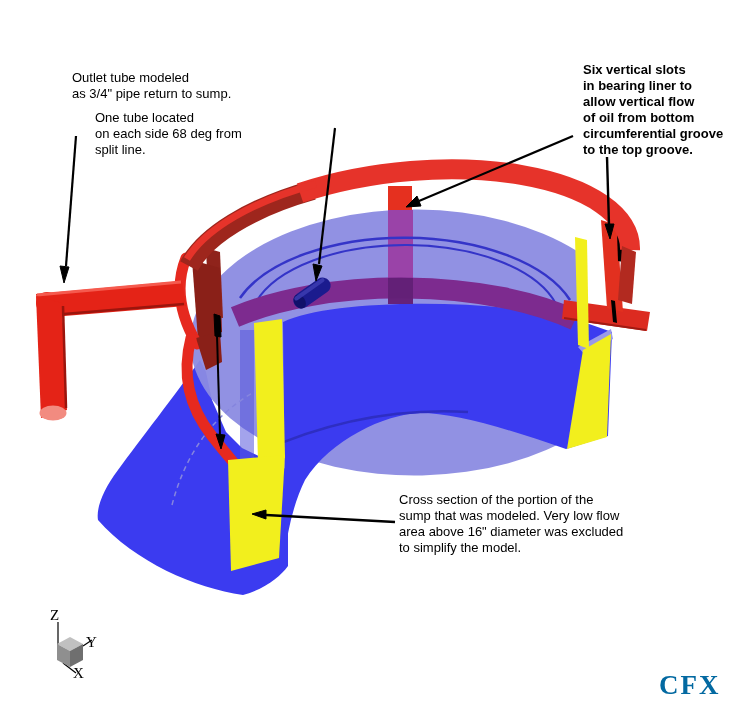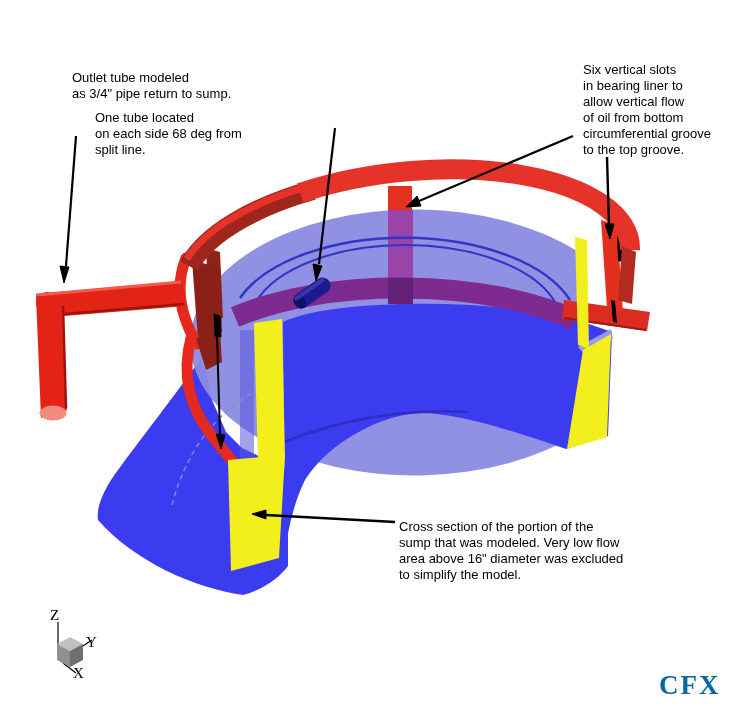--- a/index.html
+++ b/index.html
@@ -134,27 +134,27 @@
 </svg>
 
 <div class="ann" style="left:40px;top:70px;width:220px;margin-left:32px;">Outlet tube modeled
 as 3/4" pipe return to sump.</div>
 
 <div class="ann" style="left:95px;top:110px;width:190px;">One tube located
 on each side 68 deg from
 split line.</div>
 
 
-<div class="ann" style="left:583px;top:62px;width:160px;">Six vertical slots
+<div class="ann" style="left:583px;top:62px;width:160px;font-weight:bold;">Six vertical slots
 in bearing liner to
 allow vertical flow
 of oil from bottom
 circumferential groove
 to the top groove.</div>
 
-<div class="ann" style="left:399px;top:492px;width:260px;margin-top:27px;">Cross section of the portion of the
+<div class="ann" style="left:399px;top:492px;width:260px;">Cross section of the portion of the
 sump that was modeled.  Very low flow
 area above 16" diameter was excluded
 to simplify the model.</div>
 
 <div id="logo">CFX</div>
 
 </div>
 
 </body></html>

